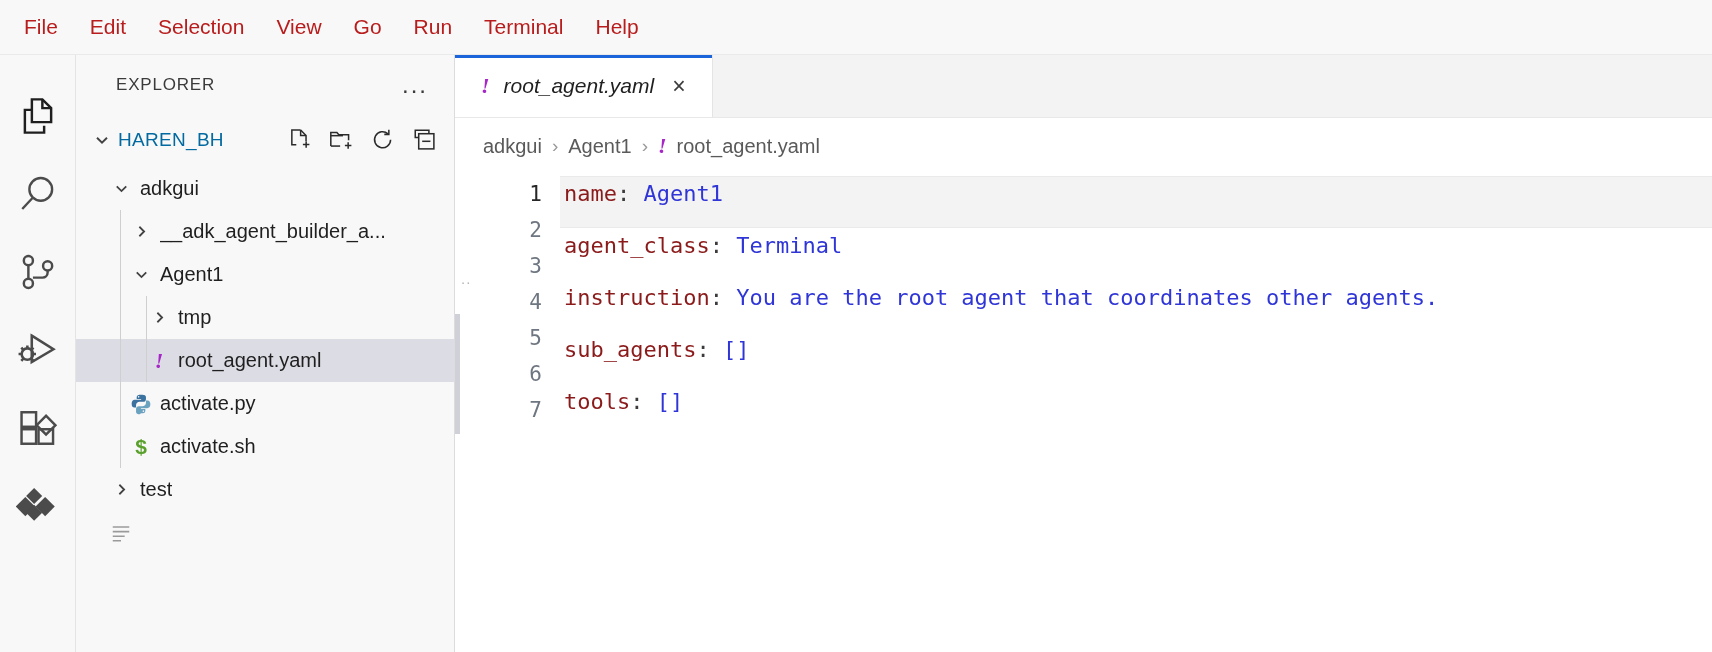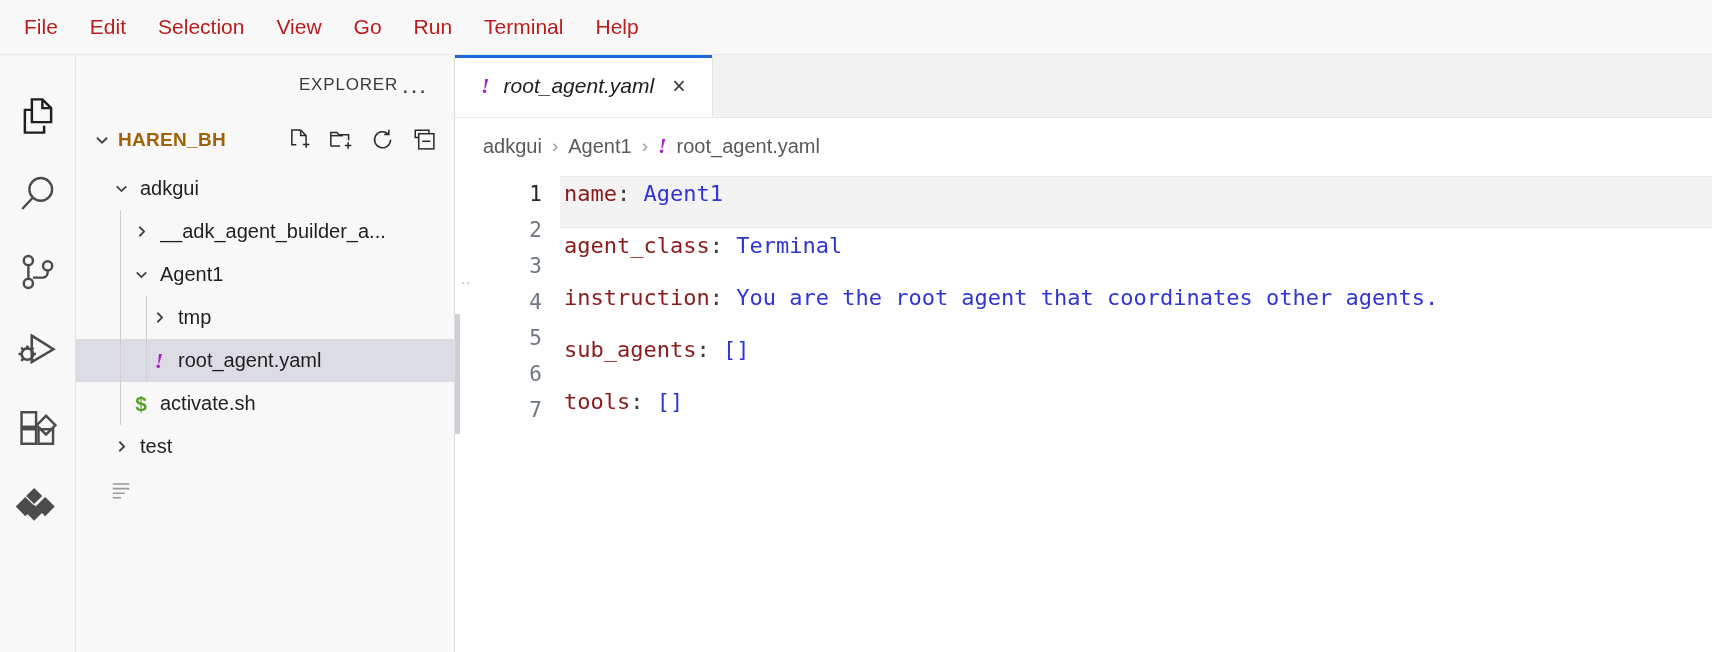--- a/index.html
+++ b/index.html
@@ -61,21 +61,21 @@
     background: #f8f8f8;
     border-right: 1px solid #dcdcdc;
     display: flex; flex-direction: column;
     box-sizing: border-box;
     position: relative;
   }
   .sb-header {
     height: 60px; min-height: 60px;
     display: flex; align-items: center;
     padding: 0 22px 0 40px;
-    justify-content: flex-end;
+    justify-content: space-between;
   }
   .sb-title {
     font-size: 17px;
     letter-spacing: 0.8px;
     color: #3b3b3b;
   }
   .sb-dots {
     font-size: 24px; color: #3b3b3b; line-height: 10px;
     letter-spacing: 2px; cursor: pointer; padding: 0 4px;
   }
@@ -83,21 +83,21 @@
     height: 50px; min-height: 50px;
     display: flex; align-items: center;
     padding-left: 12px; padding-right: 14px;
     gap: 0px;
   }
   .twisty {
     width: 28px; min-width: 28px; display: flex; align-items: center; justify-content: center;
     color: #424242;
   }
   .root-name {
-    font-size: 19px; font-weight: bold; color: #a16207;
+    font-size: 19px; font-weight: normal; color: #0369a1;
     letter-spacing: 0.3px;
     margin-right: auto; margin-left: 2px; white-space: nowrap;
   }
   .sb-actions { display: flex; align-items: center; gap: 16px; padding-right: 2px; }
   .sb-actions .ic { cursor: pointer; display: flex; }
 
   .tree { flex: 1; overflow: hidden; padding-top: 2px; }
   .row {
     height: 43px;
     display: flex; align-items: center;
@@ -367,20 +367,30 @@
 
         <div class="row selected" style="padding-left:70px;">
           <span class="indent-guide" style="left:44px;"></span>
           <span class="indent-guide" style="left:70px;"></span>
           <span class="ficon">
               <span class="yaml-bang">!</span>
             </span>
           <span class="fname">root_agent.yaml</span>
         </div>
 
+        <div class="row" style="padding-left:52px;">
+          <span class="indent-guide" style="left:44px;"></span>
+          <span class="ficon">
+            <svg width="22" height="22" viewBox="0 0 24 24">
+              <path d="M11.9 1.8c-2.6 0-4.6.6-4.6 2.6v2.2h4.8v.8H5.2c-2.0 0-3.4 1.4-3.4 4.2 0 2.8 1.2 4.2 3.0 4.2h1.8v-2.6c0-2.1 1.8-3.6 3.8-3.6h4.0c1.7 0 3.0-1.3 3.0-2.9V4.4c0-1.9-1.8-2.6-3.9-2.6zM9.4 3.3c.5 0 .9.4.9.9s-.4.9-.9.9-.9-.4-.9-.9.4-.9.9-.9z" fill="#3b72a0"></path>
+              <path d="M12.1 22.2c2.6 0 4.6-.6 4.6-2.6v-2.2h-4.8v-.8h6.9c2.0 0 3.4-1.4 3.4-4.2 0-2.8-1.2-4.2-3.0-4.2h-1.8v2.6c0 2.1-1.8 3.6-3.8 3.6h-4.0c-1.7 0-3.0 1.3-3.0 2.9v3.3c0 1.9 1.8 2.6 3.9 2.6zm2.5-1.5c-.5 0-.9-.4-.9-.9s.4-.9.9-.9.9.4.9.9-.4.9-.9.9z" fill="#6aa2bf"></path>
+            </svg>
+          </span>
+          <span class="fname">activate.py</span>
+        </div>
 
         <div class="row" style="padding-left:52px;">
           <span class="indent-guide" style="left:44px;"></span>
           <span class="ficon">
               <span class="sh-dollar">$</span>
             </span>
           <span class="fname">activate.sh</span>
         </div>
 
         <div class="row" style="padding-left:32px;">

